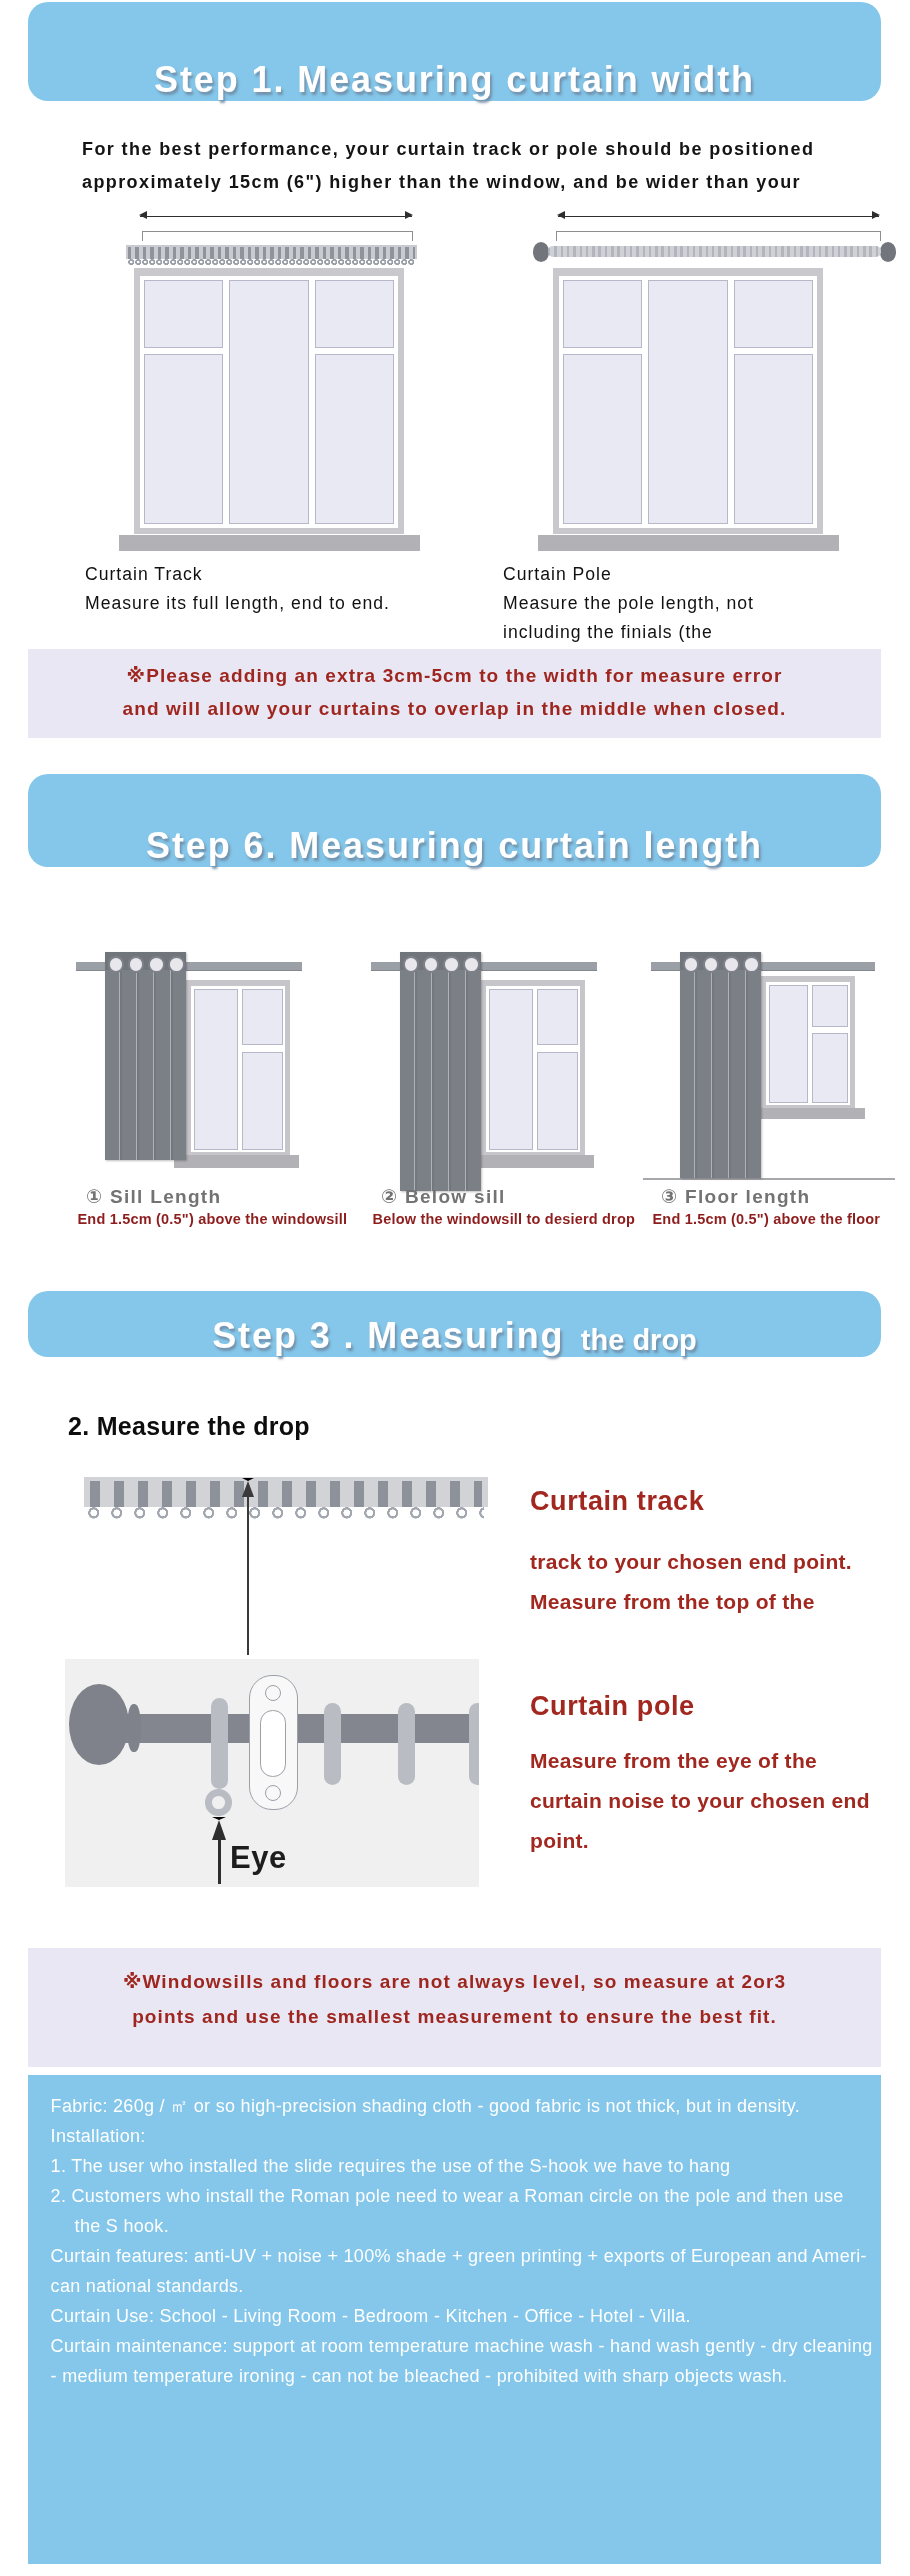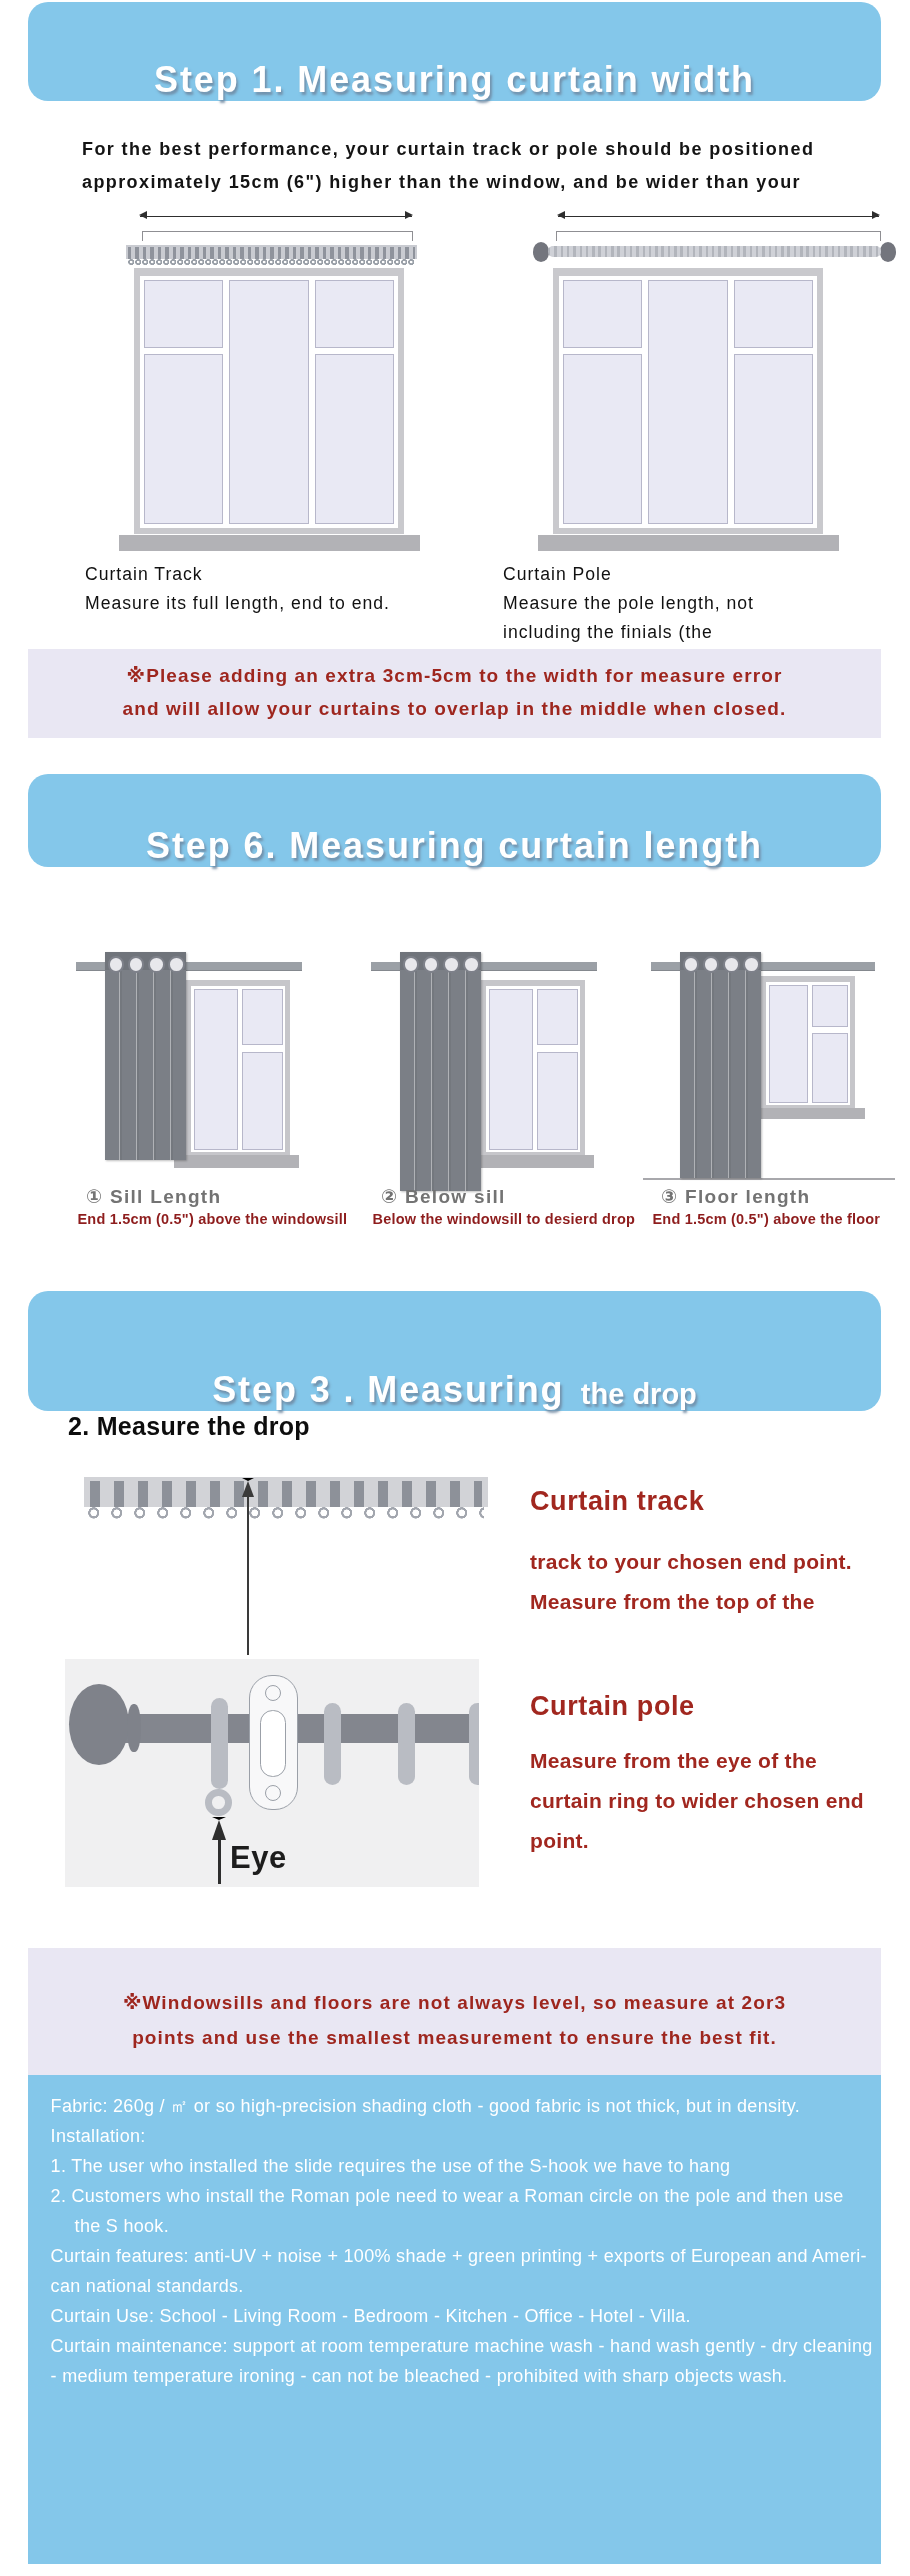--- a/index.html
+++ b/index.html
@@ -267,21 +267,21 @@
       <span class="grommet" style="left:43px;"></span>
       <span class="grommet" style="left:63px;"></span>
     </div>
     <div class="opt-caption">
       <span>③</span>
       <span>Floor length</span>
     </div>
     <div class="opt-desc">End 1.5cm (0.5") above the floor</div>
   </div>
 
-  <div class="banner" style="top:1291px;height:120px;">
+  <div class="banner" style="top:1291px;height:66px;">
     <span class="banner-title">Step 3 . Measuring</span>
     <span class="banner-title banner-title-sub">the drop</span>
   </div>
 
   <div class="heading" style="top:1412px;">2. Measure the drop</div>
 
   <div class="track3">
     <div class="track3-slats"></div>
   </div>
   <div class="ringrow-l"></div>
@@ -307,25 +307,25 @@
       <div class="pp-screw" style="bottom:8.8px;"></div>
       <div class="pp-capsule"></div>
     </div>
     <div class="varrow-head" style="left:147px;top:158px;border-left-width:7.5px;border-right-width:7.5px;border-bottom-width:20px;border-bottom-color:#2e2e2e;"></div>
     <div class="varrow-line" style="left:153px;top:177px;height:48px;width:2.5px;background:#2e2e2e;"></div>
     <div class="eye-label">Eye</div>
   </div>
   <div class="red-title" style="top:1691px;">Curtain pole</div>
   <div class="red-body" style="top:1741px;">
     <div>Measure from the eye of the</div>
-    <div>curtain ring to wider chosen end</div>
+    <div>curtain noise to your chosen end</div>
     <div>point.</div>
   </div>
 
-  <div class="note-box" style="top:1948px;height:103px;padding-top:37px;">
+  <div class="note-box" style="top:1948px;height:103px;padding-top:16px;">
     <div class="note-line" style="line-height:35px;">※Windowsills and floors are not always level, so measure at 2or3</div>
     <div class="note-line" style="line-height:35px;">points and use the smallest measurement to ensure the best fit.</div>
   </div>
 
   <div class="info-box">
     <div class="info-line">Fabric: 260g / ㎡ or so high-precision shading cloth - good fabric is not thick, but in density.</div>
     <div class="info-line">Installation:</div>
     <div class="info-line">1. The user who installed the slide requires the use of the S-hook we have to hang</div>
     <div class="info-line">2. Customers who install the Roman pole need to wear a Roman circle on the pole and then use</div>
     <div class="info-line info-indent">the S hook.</div>

